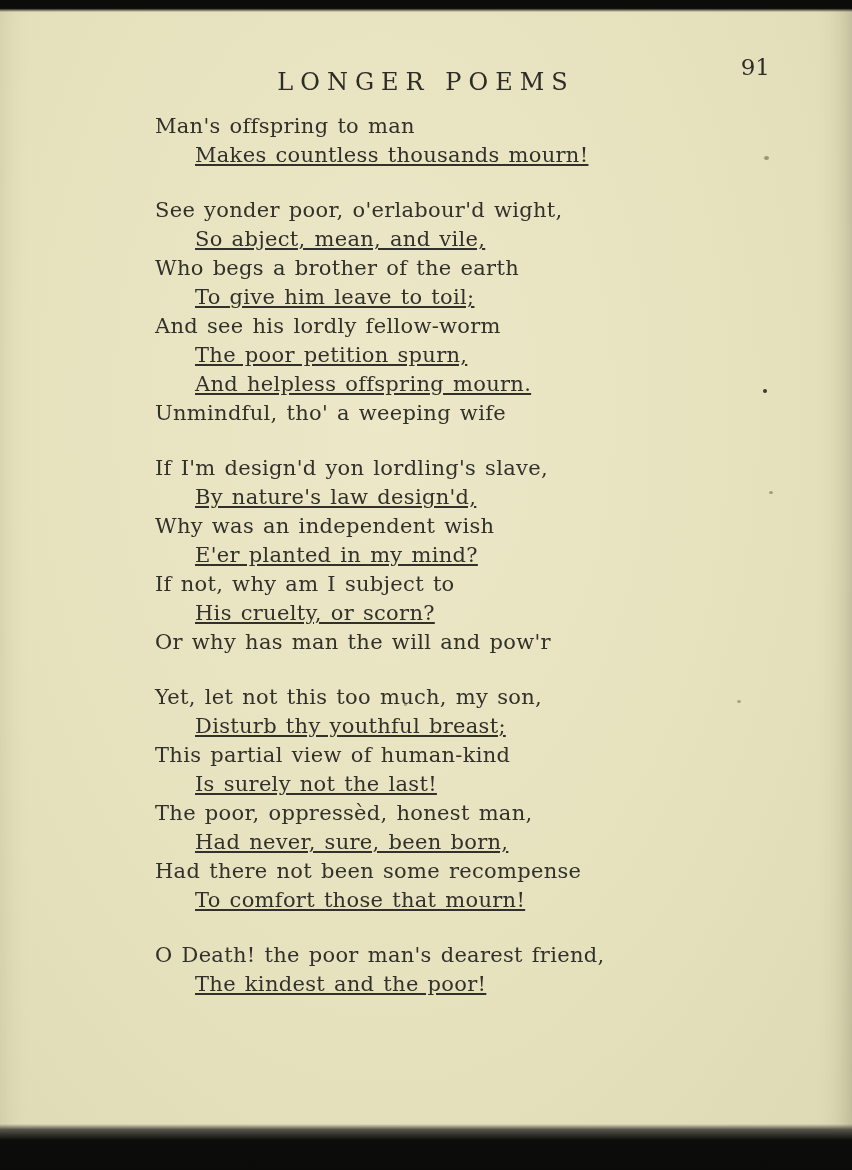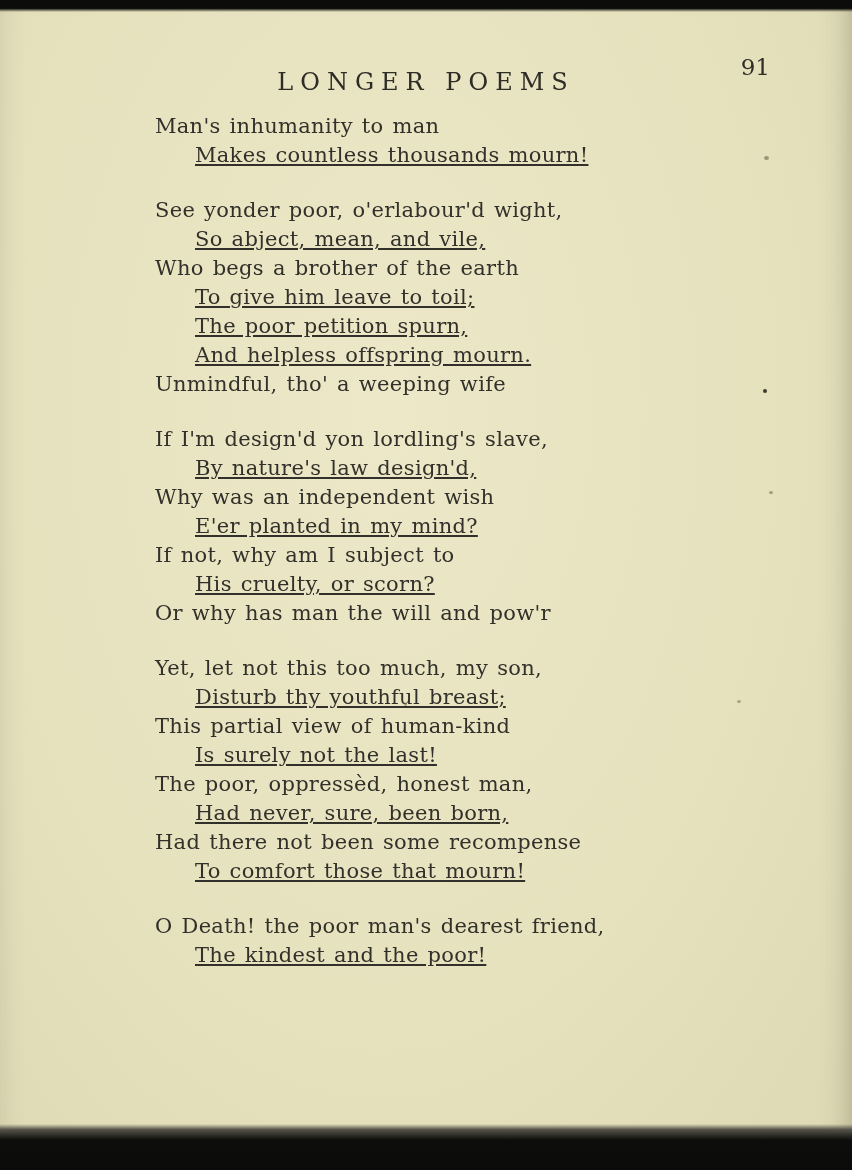--- a/index.html
+++ b/index.html
@@ -100,28 +100,29 @@
 <body>
 
 <div class="scan-edge-top"></div>
 <div class="scan-vignette"></div>
 
 <div class="page-header">LONGER  POEMS</div>
 <div class="page-number">91</div>
 
 <div class="poem" id="poem">
     <div class="stanza">
-      <div class="poem-line">Man's inhumanity to man</div>
+      <div class="poem-line">Man's offspring to man</div>
       <div class="poem-line indent">Makes countless thousands mourn!</div>
     </div>
     <div class="stanza">
       <div class="poem-line">See yonder poor, o'erlabour'd wight,</div>
       <div class="poem-line indent">So abject, mean, and vile,</div>
       <div class="poem-line">Who begs a brother of the earth</div>
       <div class="poem-line indent">To give him leave to toil;</div>
+      <div class="poem-line">And see his lordly fellow-worm</div>
       <div class="poem-line indent">The poor petition spurn,</div>
       <div class="poem-line indent">And helpless offspring mourn.</div>
       <div class="poem-line">Unmindful, tho' a weeping wife</div>
     </div>
     <div class="stanza">
       <div class="poem-line">If I'm design'd yon lordling's slave,</div>
       <div class="poem-line indent">By nature's law design'd,</div>
       <div class="poem-line">Why was an independent wish</div>
       <div class="poem-line indent">E'er planted in my mind?</div>
       <div class="poem-line">If not, why am I subject to</div>

